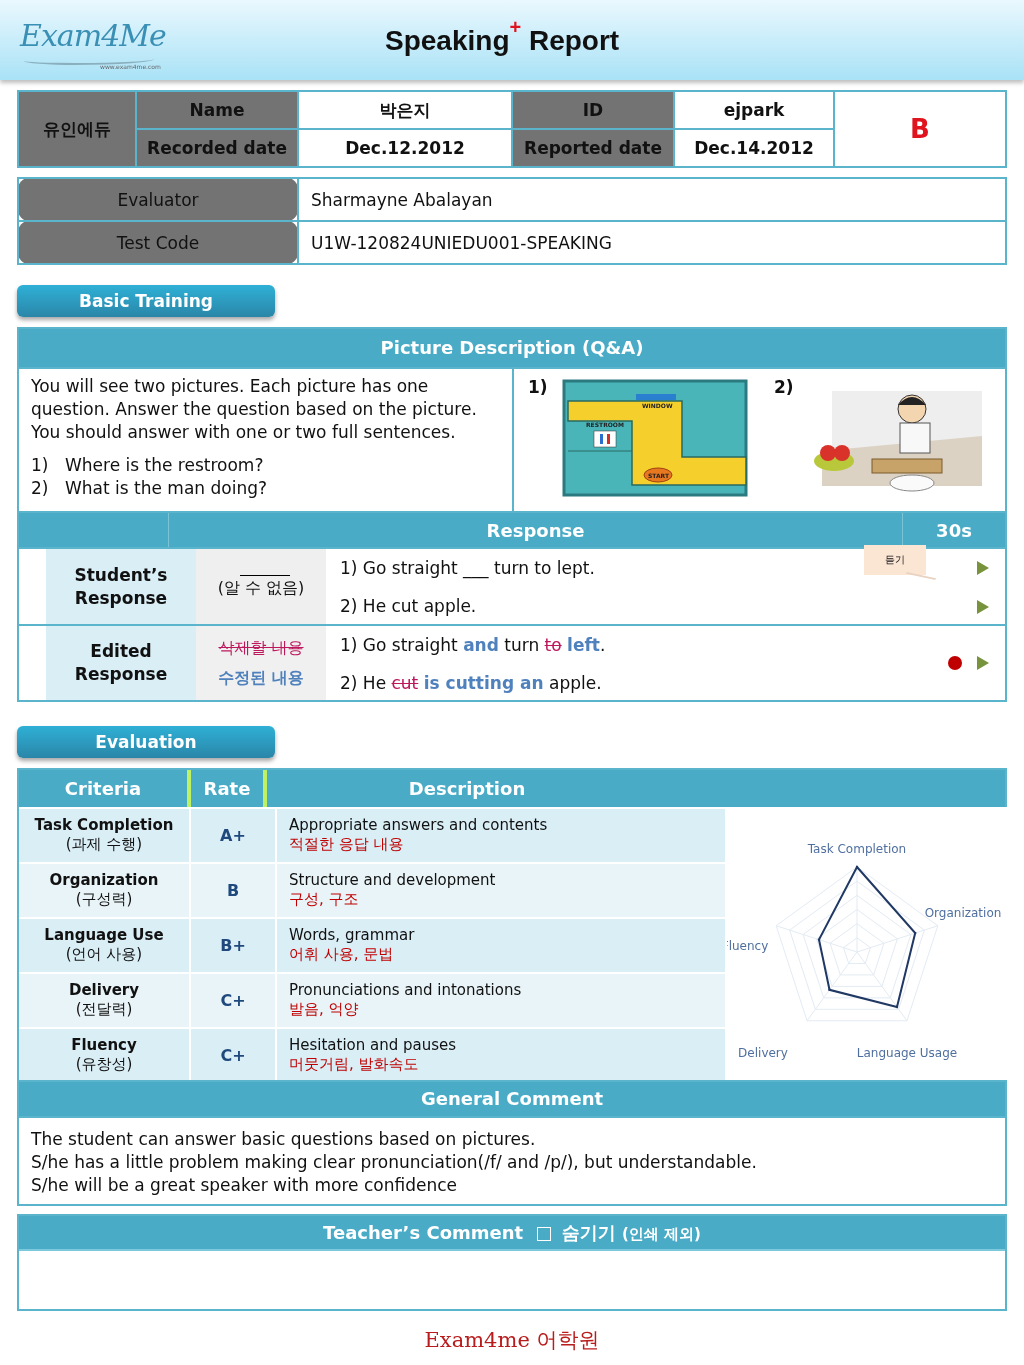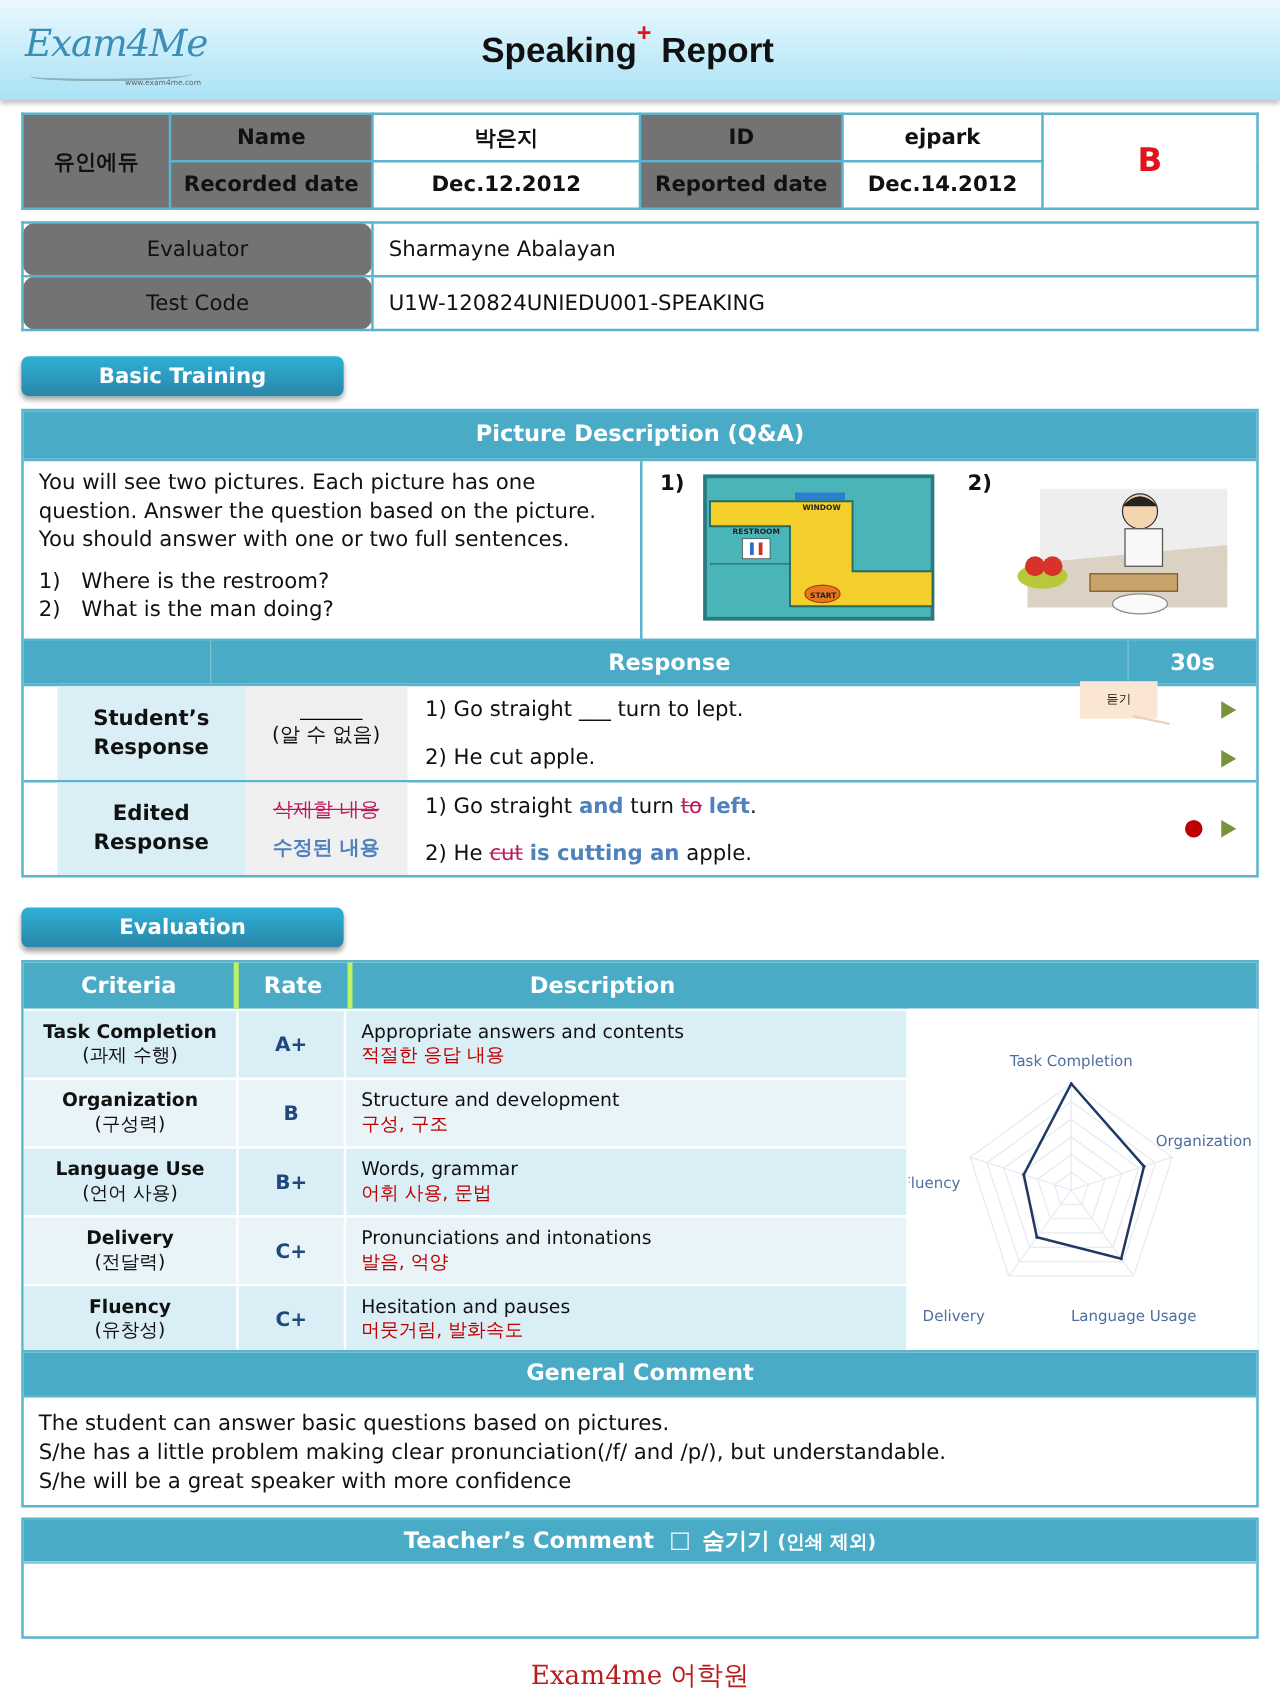--- a/index.html
+++ b/index.html
@@ -54,21 +54,21 @@
   .unknown { position: relative; }
   .unknown::before { content: ""; position: absolute; left: 22px; top: -3px; width: 50px; border-top: 1px solid #000; }
   .play { position: absolute; width: 0; height: 0; border-top: 7px solid transparent; border-bottom: 7px solid transparent; border-left: 12px solid #77933c; }
   .rec { position: absolute; width: 14px; height: 14px; border-radius: 50%; background: #c00000; }
   .tooltip { position: absolute; left: 864px; top: 534px; width: 62px; height: 30px; background: #fbe6d4; font-size: 10px; text-align: center; line-height: 30px; margin-top: 11px; }
   .tooltip::after { content: ""; position: absolute; right: -10px; bottom: -2px; width: 30px; height: 2px; background: #e9d2c0; transform: rotate(12deg); }
 
   .crit { position: absolute; left: 17px; top: 768px; width: 990px; height: 312px; border: 2px solid #5ab4cc; border-bottom: none; }
   .crit-head { display: flex; height: 37px; line-height: 37px; }
   .crit-head div { border-right: 4px solid #bef264; }
-  .ch1 { width: 172px; } .ch2 { width: 91px; } .ch3 { width: 400px; border-right: none !important; }
+  .ch1 { width: 172px; } .ch2 { width: 76px; } .ch3 { width: 400px; border-right: none !important; }
   .crow { display: flex; height: 55px; border-top: 2px solid #fff; }
   .crow > div { border-right: 2px solid #fff; }
   .crow .cn { width: 172px; background: #daeef6; text-align: center; font-size: 15px; line-height: 19px; padding-top: 7px; }
   .crow .cn b { display: block; }
   .crow .cr { width: 86px; background: #daeef6; color: #1f497d; font-weight: bold; font-size: 16px; text-align: center; line-height: 53px; }
   .crow .cd { width: 450px; background: #daeef6; font-size: 15px; line-height: 19px; padding: 7px 12px; }
   .crow .cd .kr { color: #c00000; }
   .crow.alt .cn, .crow.alt .cr, .crow.alt .cd { background: #e9f4f8; }
   .radar { position: absolute; left: 708px; top: 37px; width: 280px; height: 275px; background: #fff; }
   .radar svg text { font-size: 12px; fill: #4f6f9f; font-family: "DejaVu Sans", sans-serif; }

